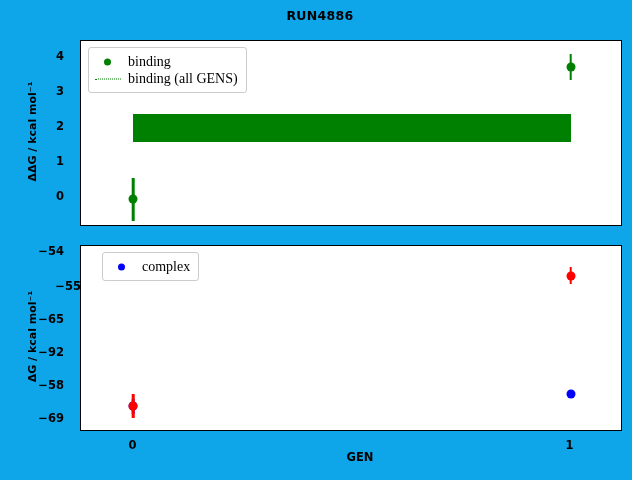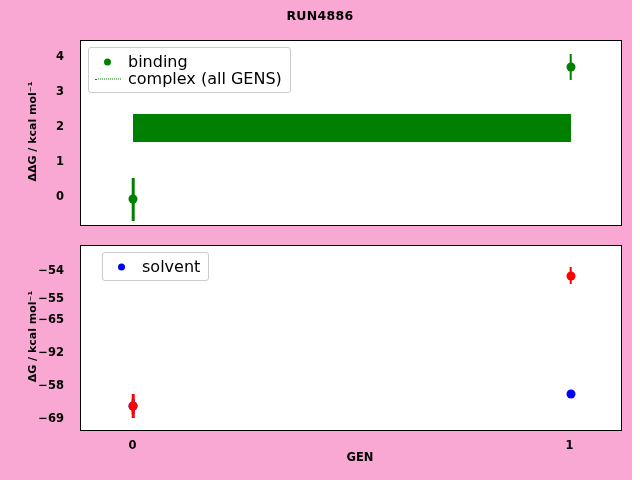--- a/index.html
+++ b/index.html
@@ -10,21 +10,21 @@
   body {
     width: 640px;
     height: 480px;
     font-family: "DejaVu Sans", sans-serif;
     overflow: hidden;
   }
   #figure {
     position: relative;
     width: 632px;
     height: 480px;
-    background: #f9a8d4;
+    background: #0ea5e9;
   }
 
   
   .fig-title {
     position: absolute;
     left: 0;
     top: 8px;
     width: 640px;
     text-align: center;
     font-size: 12.5px;
@@ -163,21 +163,22 @@
   .legend-dash {
     position: absolute;
     left: 0;
     top: 50%;
     width: 26px;
     height: 0;
     border-top: 1.4px dotted #008000;
     transform: translateY(-50%);
   }
   .legend-label {
-    font-size: 16px;
+    font-size: 14px;
+    font-family: Liberation Serif, serif;
   }
 </style>
 </head>
 <body>
 
 <div id="figure">
 
   <div class="fig-title">RUN4886</div>
 
   <div class="ylabel" id="ylabel-top" style="width: 150px; left: -43px; top: 125px;">ΔΔG / kcal mol⁻¹</div>
@@ -211,21 +212,21 @@
     <div class="legend-row">
       <span class="legend-handle">
         <span class="legend-dot" style="background:#008000;"></span>
       </span>
       <span class="legend-label">binding</span>
     </div>
     <div class="legend-row">
       <span class="legend-handle">
         <span class="legend-dash"></span>
       </span>
-      <span class="legend-label">complex (all GENS)</span>
+      <span class="legend-label">binding (all GENS)</span>
     </div>
   </div>
 
   <div class="ylabel" id="ylabel-bottom" style="width: 150px; left: -43px; top: 330px;">ΔG / kcal mol⁻¹</div>
 
   <div class="axes" id="axes-bottom">
 
   <div class="ytick" style="top: 7.58009px;"></div>
       <div class="ytick" style="top: 40.5004px;"></div>
       <div class="ytick" style="top: 73.4208px;"></div>
@@ -238,37 +239,37 @@
       <div class="marker" title="solvent: -58.62" style="width: 9px; height: 9px; left: 52.4516px; top: 160.322px; background: rgb(0, 0, 255);"></div>
       <div class="errbar" style="left: 489.548px; top: 146.496px; height: 3.29204px; background: rgb(0, 0, 255);"></div>
       <div class="marker" title="solvent: -58.25" style="width: 9px; height: 9px; left: 489.548px; top: 148.142px; background: rgb(0, 0, 255);"></div>
       <div class="errbar" style="left: 52.4516px; top: 148.471px; height: 23.7027px; background: rgb(255, 0, 0);"></div>
       <div class="marker" title="complex: -58.62" style="width: 9px; height: 9px; left: 52.4516px; top: 160.322px; background: rgb(255, 0, 0);"></div>
       <div class="errbar" style="left: 489.548px; top: 21.069px; height: 17.1186px; background: rgb(255, 0, 0);"></div>
       <div class="marker" title="complex: -54.65" style="width: 9px; height: 9px; left: 489.548px; top: 29.6283px; background: rgb(255, 0, 0);"></div>
     </div>
 
   <div id="yticks-bottom">
-      <div class="yticklabel" style="top: 270px; right: 568px;">−54</div>
-      <div class="yticklabel" style="top: 286.15px; right: 568px; margin-top: 12px;">−55</div>
+      <div class="yticklabel" style="top: 251px; right: 568px;">−54</div>
+      <div class="yticklabel" style="top: 286.15px; right: 551px;">−55</div>
       <div class="yticklabel" style="top: 319.071px; right: 568px;">−65</div>
       <div class="yticklabel" style="top: 351.991px; right: 568px;">−92</div>
       <div class="yticklabel" style="top: 384.912px; right: 568px;">−58</div>
       <div class="yticklabel" style="top: 417.832px; right: 568px;">−69</div>
     </div>
 
   <div id="xticks">
       <div class="xticklabel" style="left: 132.452px; top: 438px;">0</div>
       <div class="xticklabel" style="left: 569.548px; top: 438px;">1</div>
     </div>
 
   <div class="legend" id="legend-bottom" style="left: 102px; top: 252px;">
     <div class="legend-row">
       <span class="legend-handle">
         <span class="legend-dot" style="background:#0000ff;"></span>
       </span>
-      <span class="legend-label">solvent</span>
+      <span class="legend-label">complex</span>
     </div>
   </div>
 
   <div class="xlabel">GEN</div>
 
 </div>
 
 </body></html>

